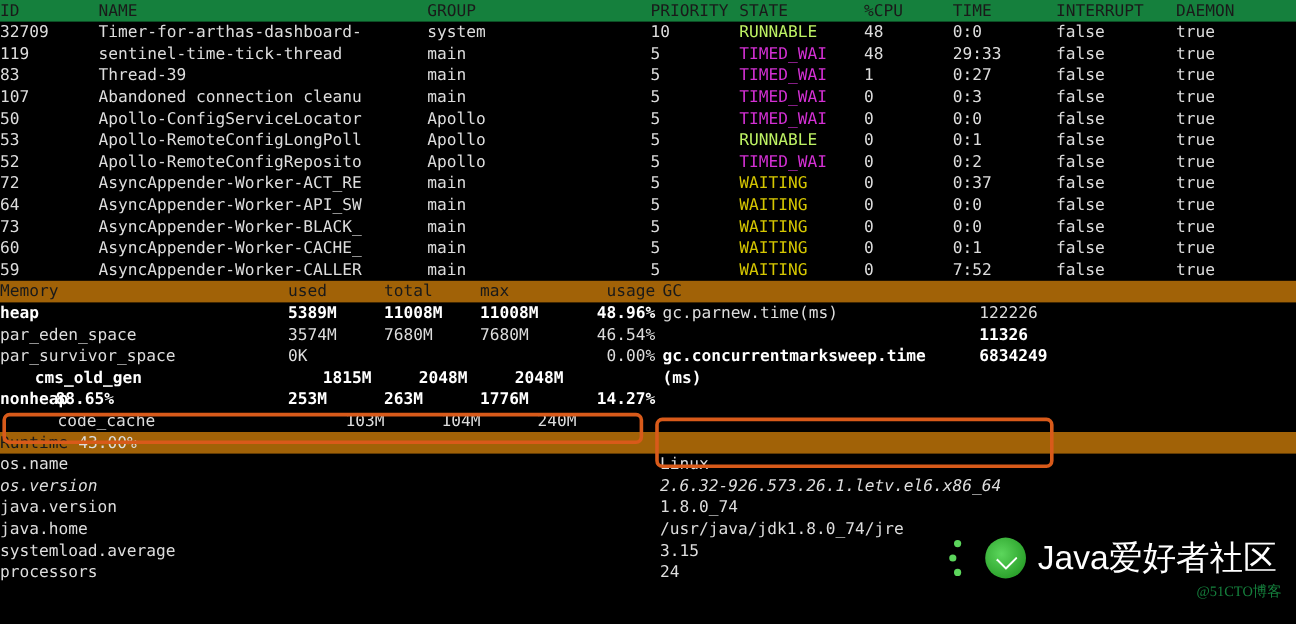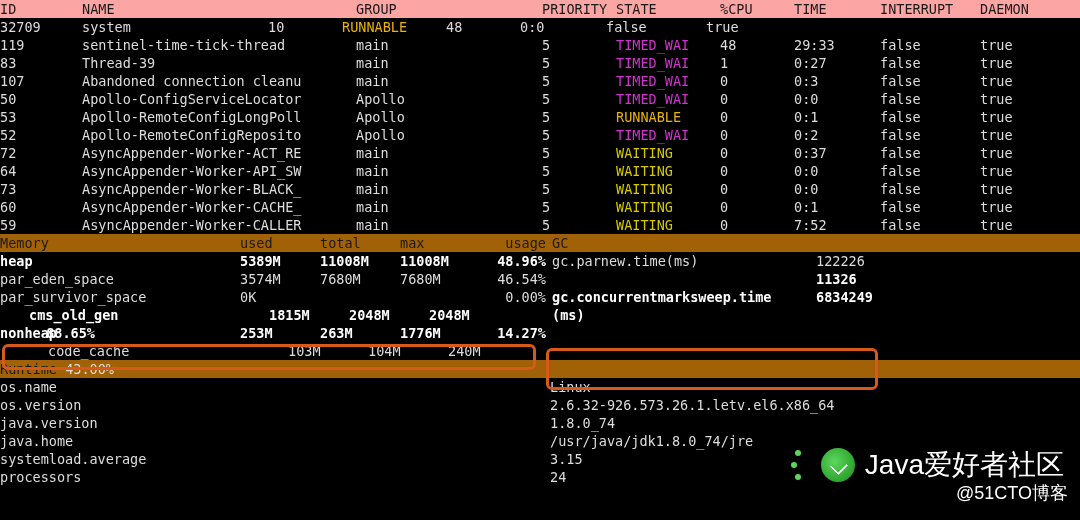--- a/index.html
+++ b/index.html
@@ -7,33 +7,33 @@
     background:#000;
     color:#ddd;
     font-family:"Menlo","Consolas",monospace;
     font-size:13.5px;
     line-height:18px;
     width:1080px;
     height:520px;
     overflow:hidden;
     position:relative;
   }
-  .rowhdr { background:#fca5a5; color:#1a1a1a; display:flex; height:18px; }
+  .rowhdr { background:#15803d; color:#1a1a1a; display:flex; height:18px; }
   .data   { display:flex; height:18px; }
   .cell   { white-space:pre; overflow:hidden; }
   .c-id   { width:82px;  }
   .c-name { width:274px; }
   .c-grp  { width:186px; }
   .c-pr   { width:74px;  }
   .c-st   { width:104px; }
   .c-cpu  { width:74px;  }
   .c-time { width:86px;  }
   .c-int  { width:100px; }
   .c-dmn  { width:80px;  }
-  .st-RUNNABLE  { color:#eab308; }
+  .st-RUNNABLE  { color:#bef264; }
   .st-TIMED_WAI { color:#d430d4; }
   .st-WAITING   { color:#d6c700; }
   .bold { font-weight:bold; color:#fff; }
   .mem-label { width:240px; display:inline-block; white-space:pre; }
   .mem-used  { width:80px;  display:inline-block; white-space:pre; }
   .mem-total { width:80px;  display:inline-block; white-space:pre; }
   .mem-max   { width:80px;  display:inline-block; white-space:pre; }
   .mem-usage { width:66px;  display:inline-block; white-space:pre; text-align:right; }
   .gc-label  { width:264px; display:inline-block; white-space:pre; }
   .gc-val    { width:100px; display:inline-block; white-space:pre; }
@@ -70,41 +70,42 @@
     content:"";position:absolute;top:12px;left:11px;width:12px;height:10px;
     border:2.5px solid #fff;border-top:none;border-right:none;
     transform:rotate(-45deg);border-radius:1px;
   }
   .wm-dots{position:relative;width:20px;height:34px;}
   .wm-dots span{position:absolute;width:6px;height:6px;border-radius:50%;background:#5cd65c;}
   .wm-dots span:nth-child(1){top:2px;left:4px;}
   .wm-dots span:nth-child(2){top:14px;left:0;}
   .wm-dots span:nth-child(3){top:26px;left:4px;}
   .blog-tag{
-    position:absolute;right:12px;bottom:18px;color:#ffffff;
-    font-family:Liberation Sans, sans-serif;font-size:18px;
+    position:absolute;right:12px;bottom:18px;color:#15803d;
+    font-family:Liberation Serif, serif;font-size:12px;
   }
 </style>
 </head>
 <body>
 
 <div class="rowhdr">
   <span class="cell c-id">ID</span>
   <span class="cell c-name">NAME</span>
   <span class="cell c-grp">GROUP</span>
   <span class="cell c-pr">PRIORITY</span>
   <span class="cell c-st">STATE</span>
   <span class="cell c-cpu">%CPU</span>
   <span class="cell c-time">TIME</span>
   <span class="cell c-int">INTERRUPT</span>
   <span class="cell c-dmn">DAEMON</span>
 </div>
 <div id="threads">
     <div class="data">
       <span class="cell c-id">32709</span>
+      <span class="cell c-name">Timer-for-arthas-dashboard-</span>
       <span class="cell c-grp">system</span>
       <span class="cell c-pr">10</span>
       <span class="cell c-st st-RUNNABLE">RUNNABLE</span>
       <span class="cell c-cpu">48</span>
       <span class="cell c-time">0:0</span>
       <span class="cell c-int">false</span>
       <span class="cell c-dmn">true</span>
     </div>
     <div class="data">
       <span class="cell c-id">119</span>
@@ -256,21 +257,21 @@
       <div style="height: 18px;"><span class="gc-label bold">gc.concurrentmarksweep.time</span><span class="gc-val bold">6834249</span></div>
       <div style="height: 18px;"><span class="gc-label bold">(ms)</span><span class="gc-val bold"></span></div>
     </div>
 </div>
 
 <div class="rthdr">
   <span>Runtime</span>
 </div>
 <div id="rtrows">
     <div style="height: 18px;"><span class="rt-label">os.name</span><span class="rt-val">Linux</span></div>
-    <div style="height: 18px;"><span class="rt-label">os.version</span><span class="rt-val">2.6.32-926.573.26.1.letv.el6.x86_64</span></div>
+    <div style="height: 18px; font-style: italic;"><span class="rt-label">os.version</span><span class="rt-val">2.6.32-926.573.26.1.letv.el6.x86_64</span></div>
     <div style="height: 18px;"><span class="rt-label">java.version</span><span class="rt-val">1.8.0_74</span></div>
     <div style="height: 18px;"><span class="rt-label">java.home</span><span class="rt-val">/usr/java/jdk1.8.0_74/jre</span></div>
     <div style="height: 18px;"><span class="rt-label">systemload.average</span><span class="rt-val">3.15</span></div>
     <div style="height: 18px;"><span class="rt-label">processors</span><span class="rt-val">24</span></div>
   </div>
 
 <div class="orange-box" style="left:2px; top:344px; width:534px; height:26px;"></div>
 <div class="orange-box" style="left:546px; top:348px; width:332px; height:42px;"></div>
 
 <div class="watermark">

